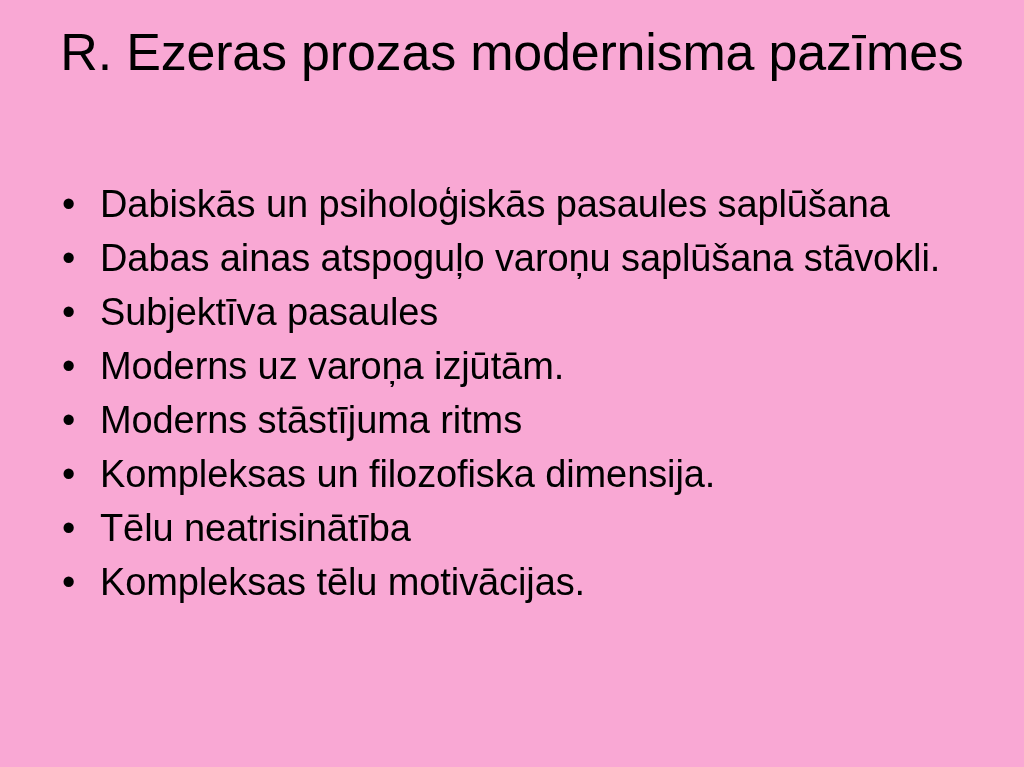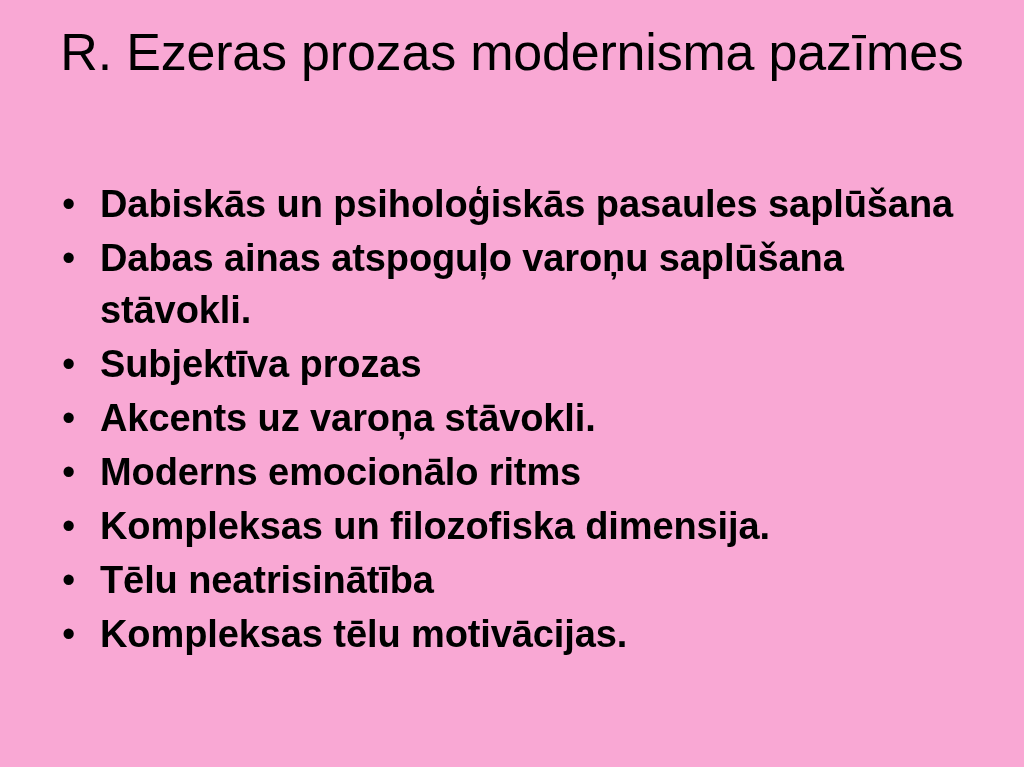--- a/index.html
+++ b/index.html
@@ -54,21 +54,20 @@
     left: 10px;
     top: 0;
     width: 24px;
     font-size: 38px;
     line-height: 52px;
     color: #000000;
     text-align: left;
   }
   .bullet-text {
     display: block;
-    font-weight: bold;
   }
 </style>
 </head>
 <body>
 
 <div class="slide">
 
   <h1 class="slide-title">R. Ezeras prozas modernisma pazīmes</h1>
 
   <ul class="body-list">
@@ -78,31 +77,31 @@
       <span class="bullet-text">Dabiskās un psiholoģiskās pasaules saplūšana</span>
     </li>
 
     <li class="bullet-item">
       <span class="bullet-marker">•</span>
       <span class="bullet-text">Dabas ainas atspoguļo varoņu saplūšana stāvokli.</span>
     </li>
 
     <li class="bullet-item">
       <span class="bullet-marker">•</span>
-      <span class="bullet-text">Subjektīva prozas</span>
+      <span class="bullet-text">Subjektīva pasaules</span>
     </li>
 
     <li class="bullet-item">
       <span class="bullet-marker">•</span>
-      <span class="bullet-text">Akcents uz varoņa stāvokli.</span>
+      <span class="bullet-text">Moderns uz varoņa izjūtām.</span>
     </li>
 
     <li class="bullet-item">
       <span class="bullet-marker">•</span>
-      <span class="bullet-text">Moderns emocionālo ritms</span>
+      <span class="bullet-text">Moderns stāstījuma ritms</span>
     </li>
 
     <li class="bullet-item">
       <span class="bullet-marker">•</span>
       <span class="bullet-text">Kompleksas un filozofiska dimensija.</span>
     </li>
 
     <li class="bullet-item">
       <span class="bullet-marker">•</span>
       <span class="bullet-text">Tēlu neatrisinātība</span>

